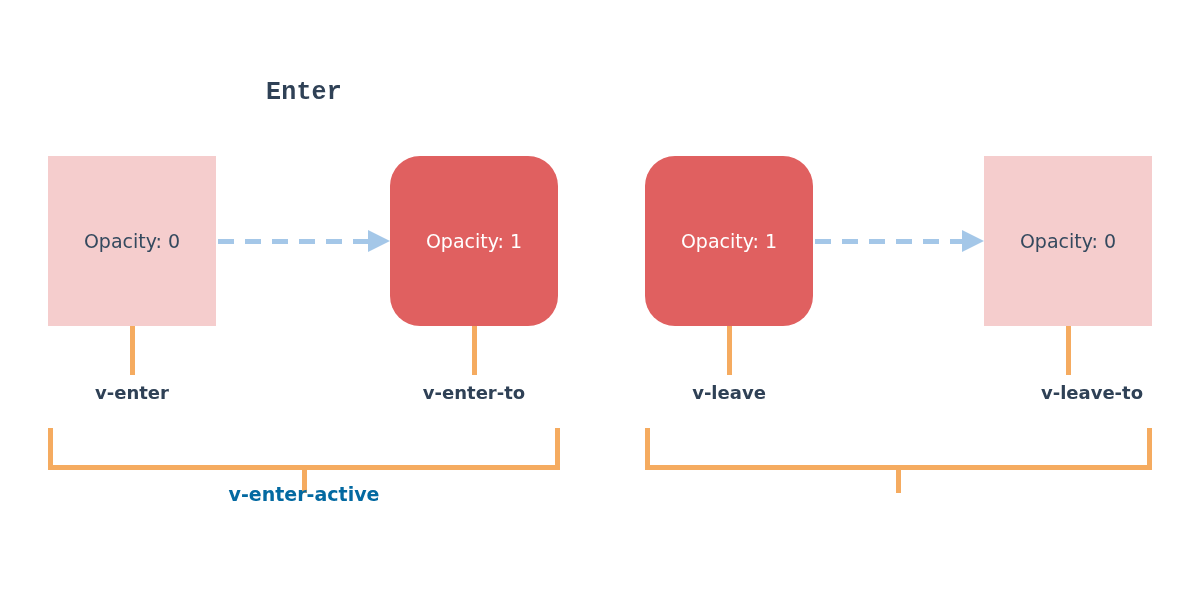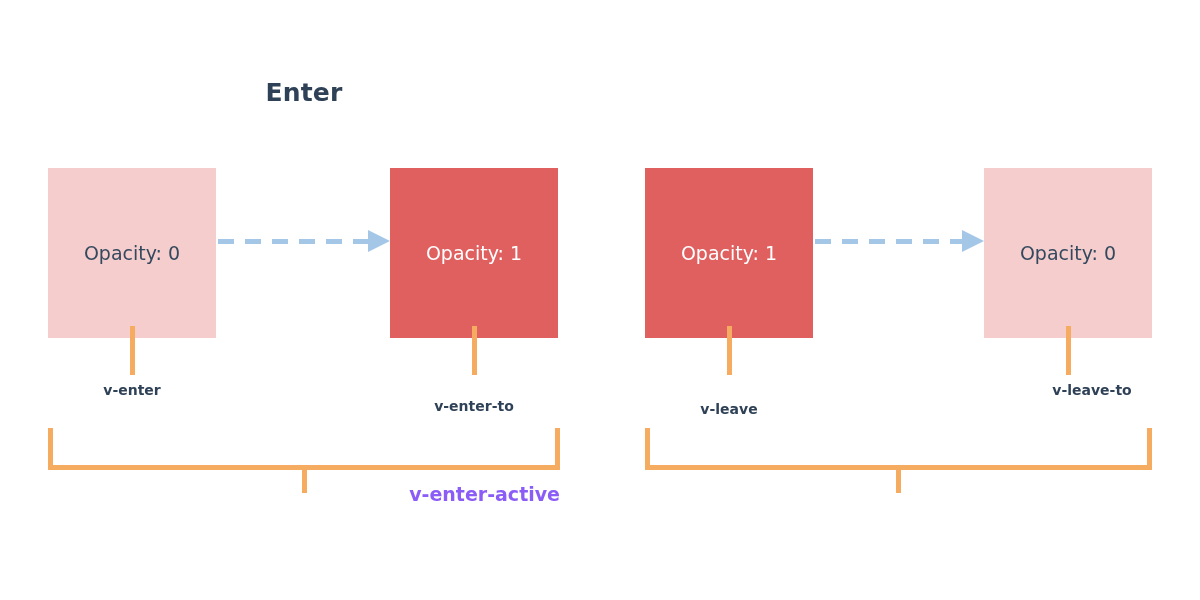--- a/index.html
+++ b/index.html
@@ -23,44 +23,44 @@
   
   .panel-title {
     position: absolute;
     font-size: 25px;
     font-weight: bold;
     color: #2f4156;
     text-align: center;
     letter-spacing: 0.2px;
     white-space: nowrap;
   }
-  #title-enter { left: 48px;  top: 78px; width: 512px; }
+  #title-enter { left: 48px;  top: 78px; width: 512px; font-family: Liberation Mono, monospace; }
   #title-leave { left: 645px; top: 78px; width: 507px; }
 
   
   .state-box {
     position: absolute;
     top: 156px;
     width: 168px;
     height: 170px;
     display: flex;
     align-items: center;
     justify-content: center;
     font-size: 19px;
     font-weight: normal;
     box-sizing: border-box;
-    margin-top: 12px;
   }
   .state-box.faded {
     background: #f5cdcd;
     color: #34495e;
   }
   .state-box.solid {
     background: #e06060;
     color: #ffffff;
+    border-radius: 30px;
   }
   #box-enter-from { left: 48px; }
   #box-enter-to   { left: 390px; }
   #box-leave-from { left: 645px; }
   #box-leave-to   { left: 984px; }
 
   
   .arrow {
     position: absolute;
     top: 235px;
@@ -101,30 +101,30 @@
   }
   #tick-v-enter     { left: 130px; }
   #tick-v-enter-to  { left: 472px; }
   #tick-v-leave     { left: 727px; }
   #tick-v-leave-to  { left: 1066px; }
 
   
   .class-label {
     position: absolute;
     top: 382px;
-    font-size: 14px;
+    font-size: 18px;
     font-weight: bold;
     color: #2f4156;
     text-align: center;
     white-space: nowrap;
     transform: translateX(-50%);
   }
   #label-v-enter     { left: 132px; }
-  #label-v-enter-to  { left: 474px; margin-top: 16px; }
-  #label-v-leave     { left: 729px; margin-top: 19px; }
+  #label-v-enter-to  { left: 474px; }
+  #label-v-leave     { left: 729px; }
   #label-v-leave-to  { left: 1092px; }
 
   
   .bracket {
     position: absolute;
     top: 428px;
     height: 42px;
   }
   #bracket-enter { left: 48px;  width: 512px; }
   #bracket-leave { left: 645px; width: 507px; }
@@ -154,22 +154,22 @@
     width: 5px;
     height: 23px;
     background: #f5ab60;
   }
 
   .bracket-label {
     position: absolute;
     top: 483px;
     font-size: 19px;
     font-weight: bold;
-    color: #8b5cf6;
-    text-align: right;
+    color: #0369a1;
+    text-align: center;
     white-space: nowrap;
   }
   #label-v-enter-active { left: 48px;  width: 512px; }
   #label-v-leave-active { left: 645px; width: 507px; }
 </style>
 </head>
 <body>
 
 <div class="diagram">
 

